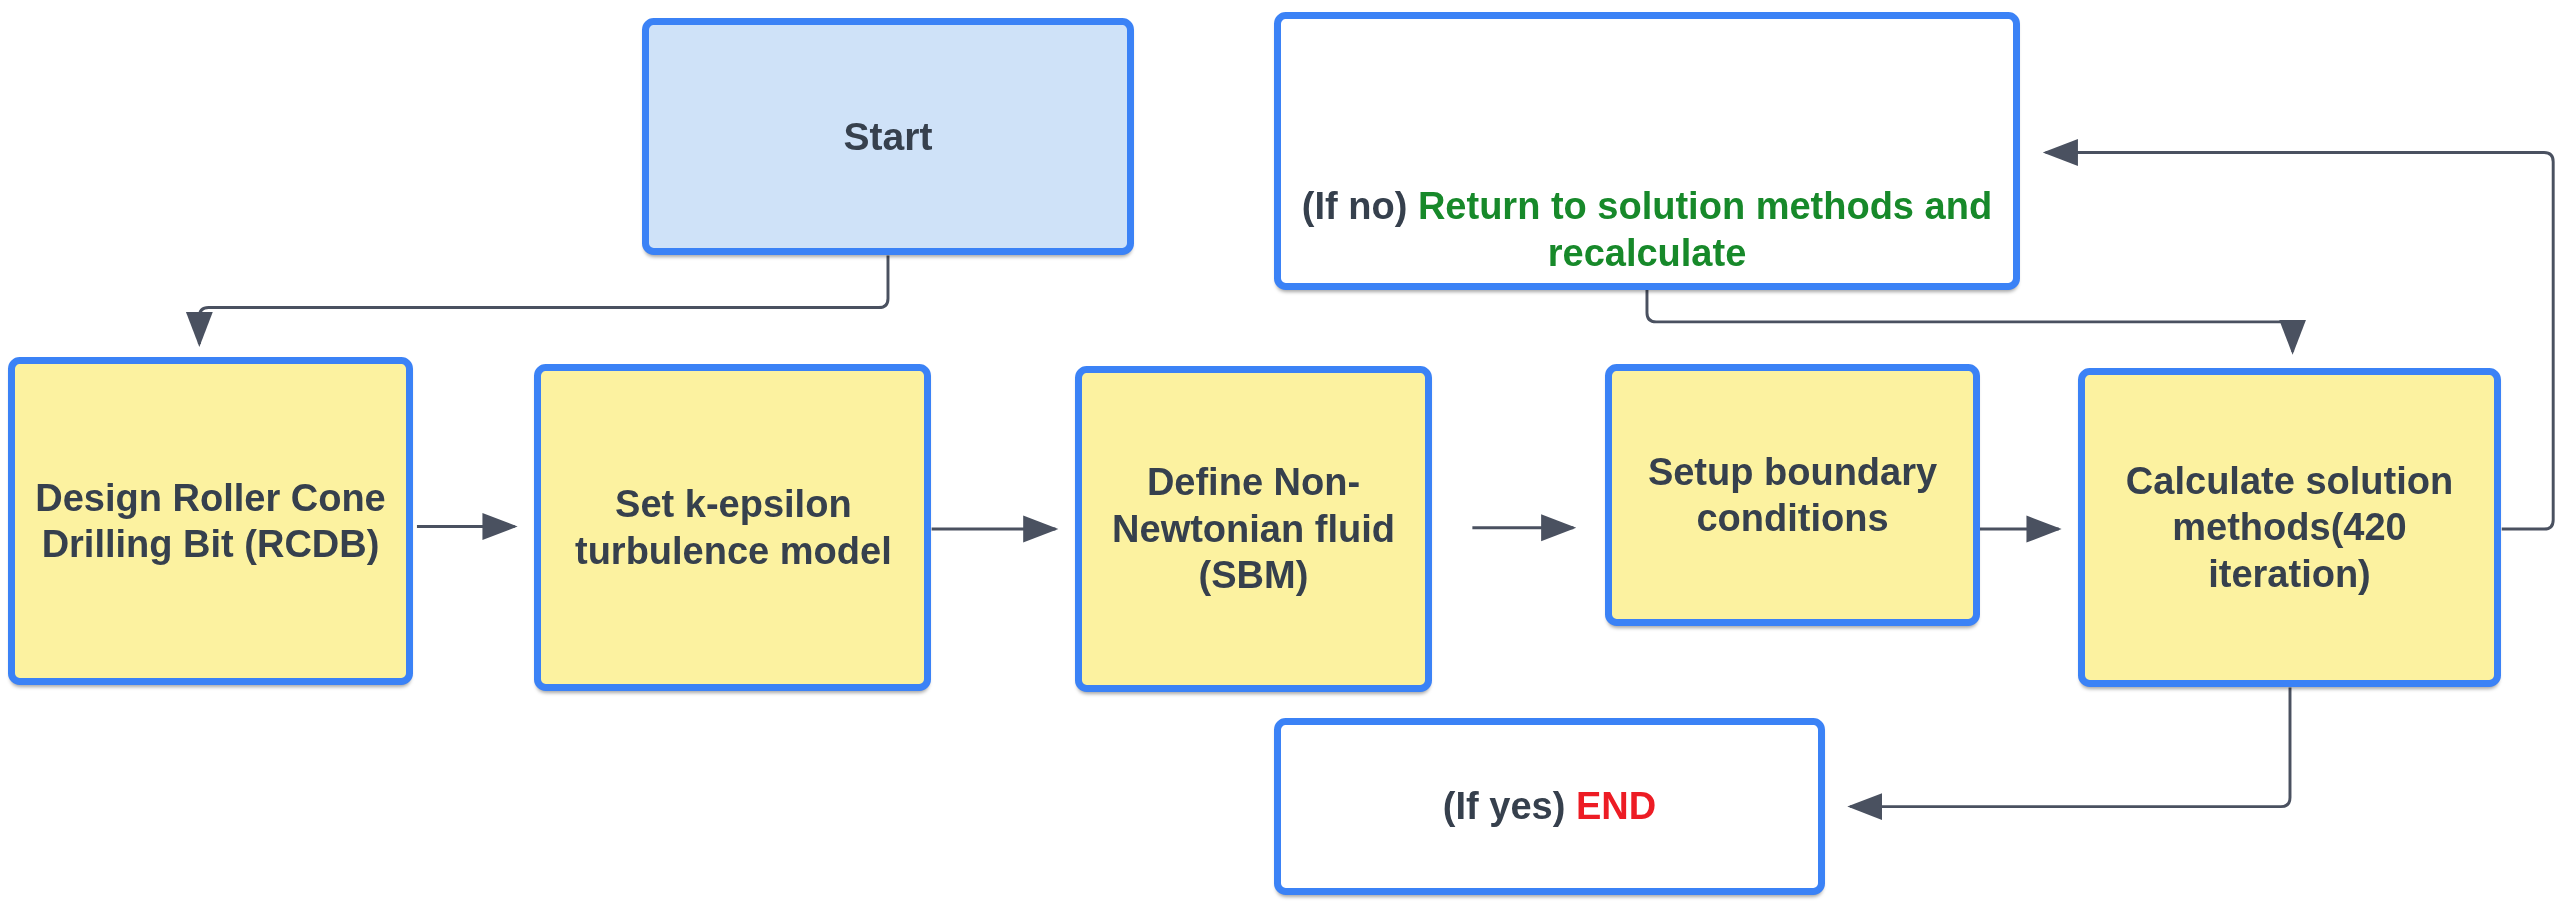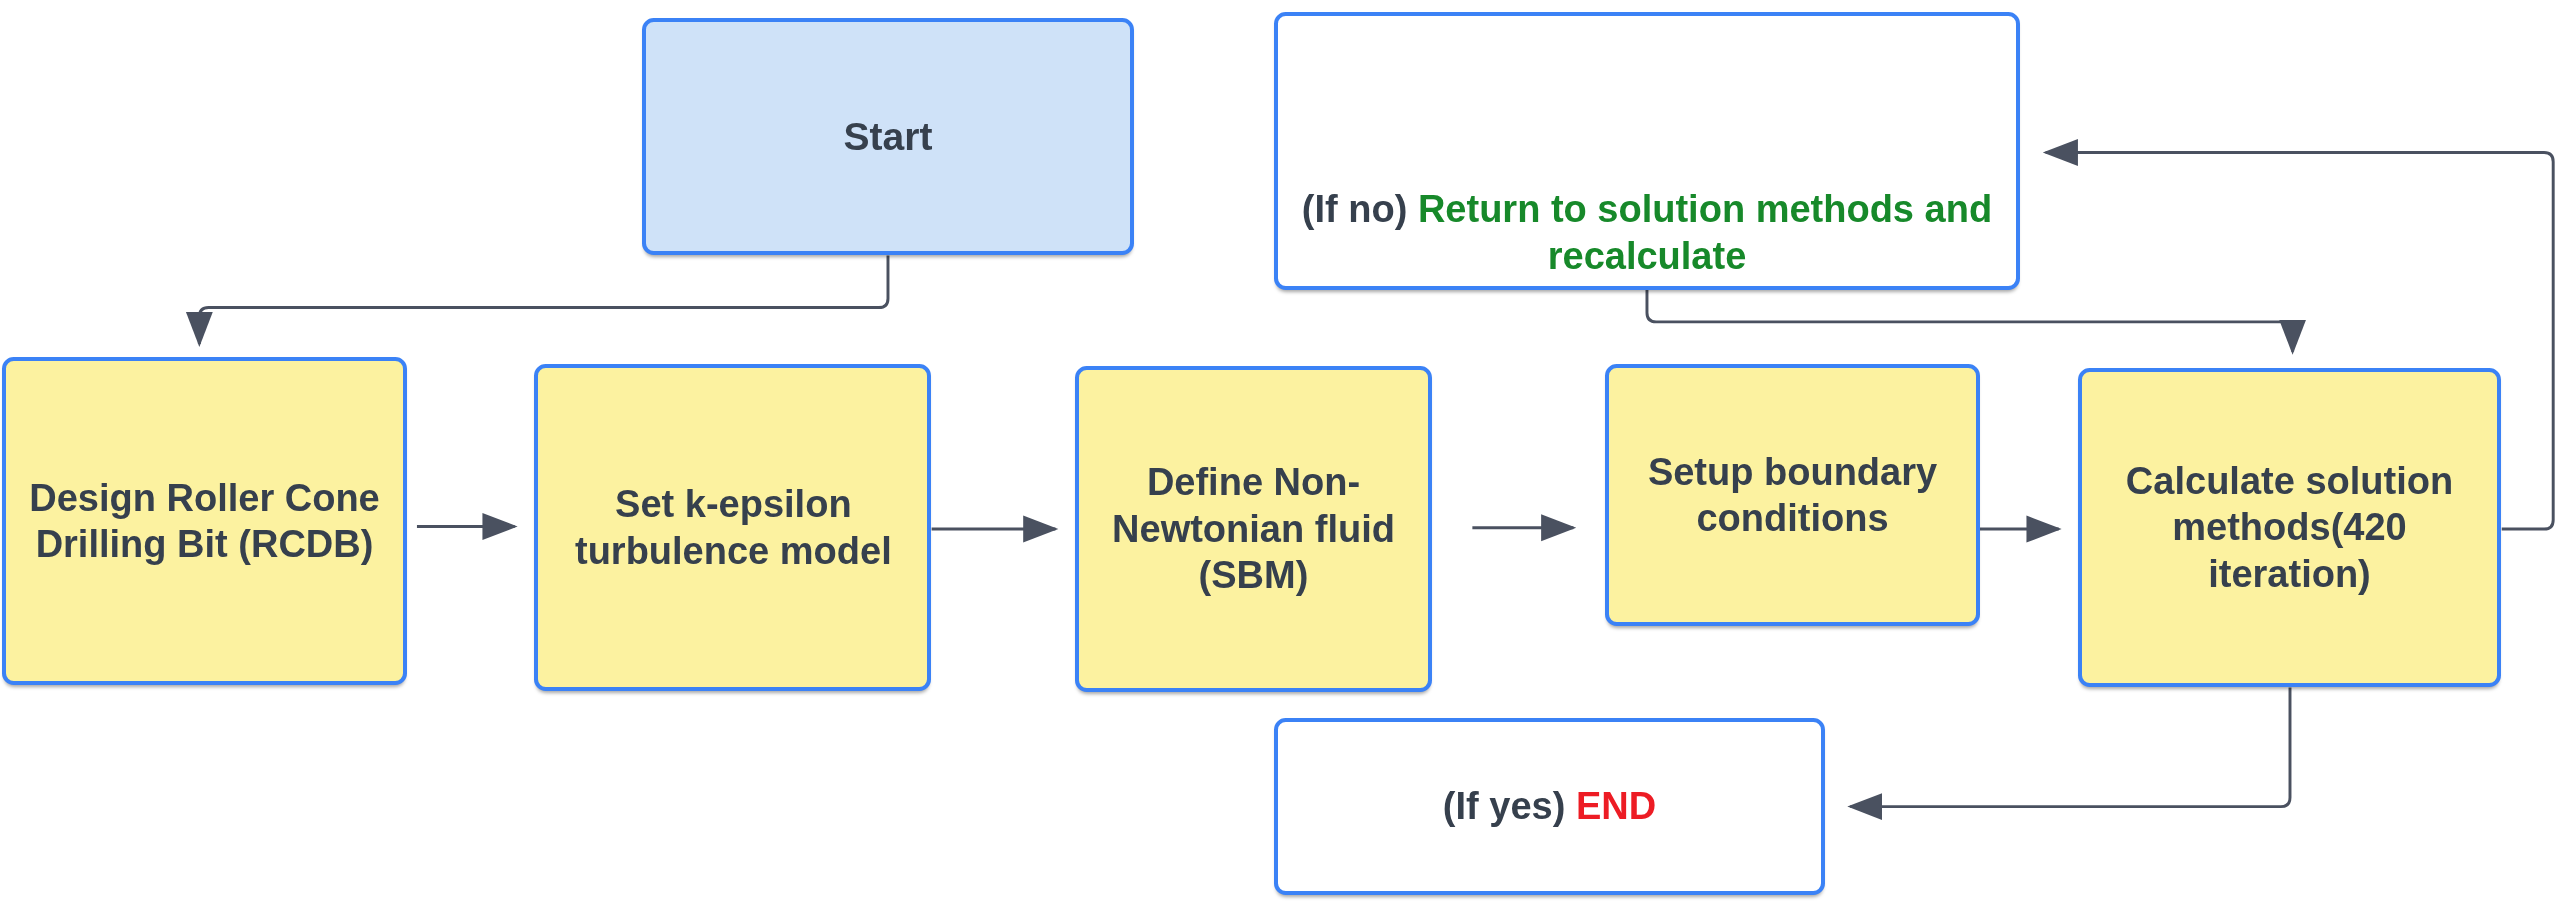--- a/index.html
+++ b/index.html
@@ -8,21 +8,21 @@
     width:2576px;
     height:907px;
     background:#ffffff;
     font-family:"Liberation Sans", sans-serif;
     overflow:hidden;
   }
   #wires{position:absolute;left:0;top:0;width:2576px;height:907px;pointer-events:none;}
   .node{
     position:absolute;
     box-sizing:border-box;
-    border:4px solid #3b82f6;
+    border:7px solid #3b82f6;
     border-radius:11.7px;
     display:flex;
     align-items:center;
     justify-content:center;
     text-align:center;
     font-weight:bold;
     color:#36404d;
     line-height:1.22;
     padding:6.5px 14.3px;
     box-shadow:0 3.3px 3.9px -2px rgba(0,0,0,.35);
@@ -69,21 +69,21 @@
   <div class="node start-node" style="left:642px;top:18px;width:492px;height:237px;">
     <span class="txt">Start</span>
   </div>
 
   <div class="node plain-node" style="left:1274px;top:11.7px;width:746px;height:278px;align-items:flex-end;">
     <span class="txt">
       <span class="dcolor">(If no) </span><span class="gcolor">Return to solution methods and recalculate</span>
     </span>
   </div>
 
-  <div class="node proc-node" style="left:2px;top:357px;width:405px;height:328px;">
+  <div class="node proc-node" style="left:8px;top:357px;width:405px;height:328px;">
     <span class="txt">Design Roller Cone Drilling Bit (RCDB)</span>
   </div>
 
   <div class="node proc-node" style="left:534px;top:364px;width:397px;height:327px;padding-left:16px;">
     <span class="txt">Set k-epsilon turbulence model</span>
   </div>
 
   <div class="node proc-node" style="left:1075px;top:366px;width:357px;height:326px;">
     <span class="txt">Define Non-Newtonian fluid (SBM)</span>
   </div>

